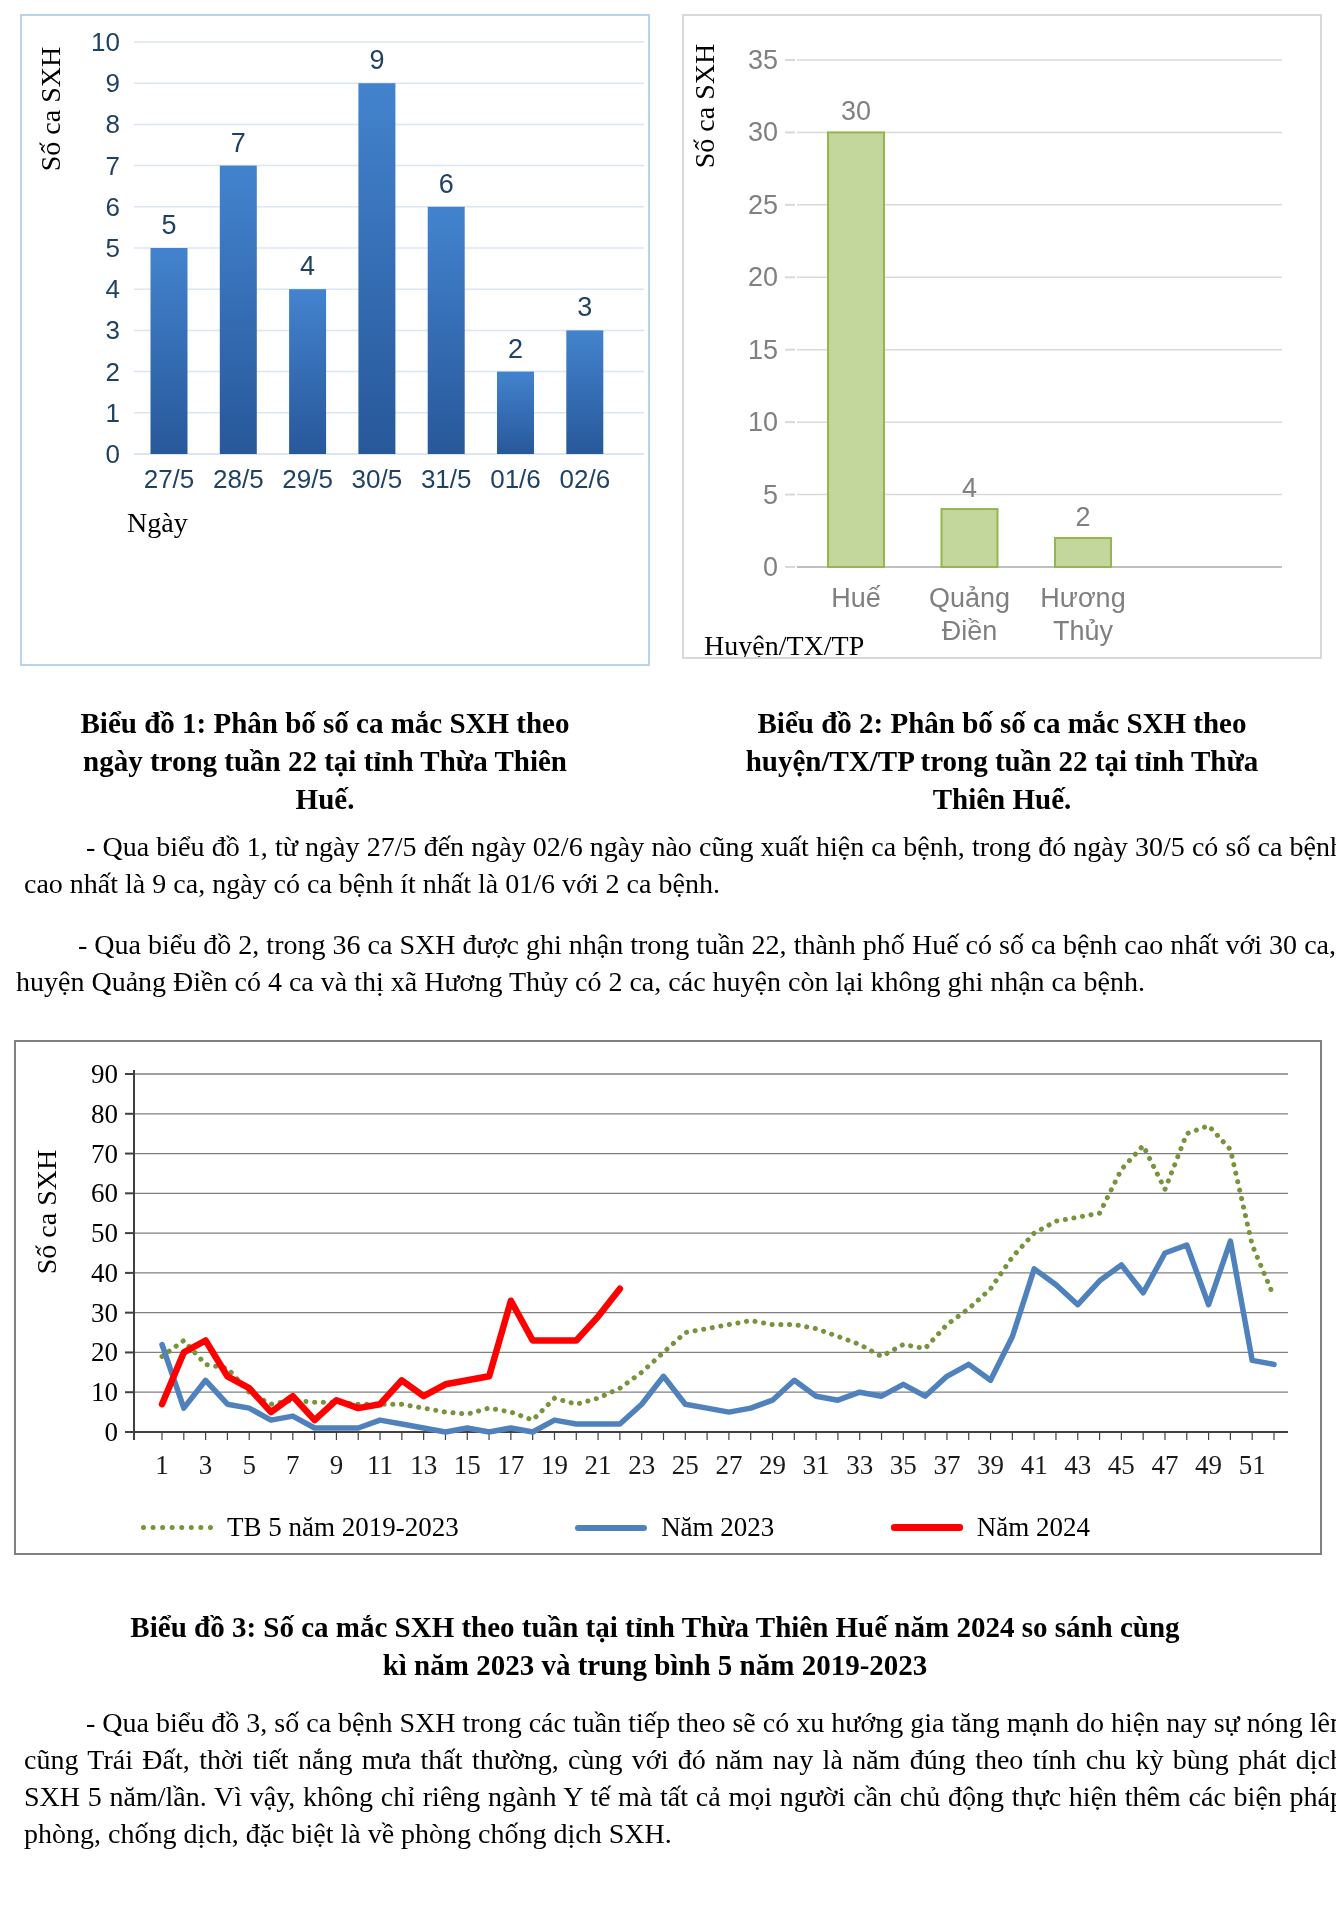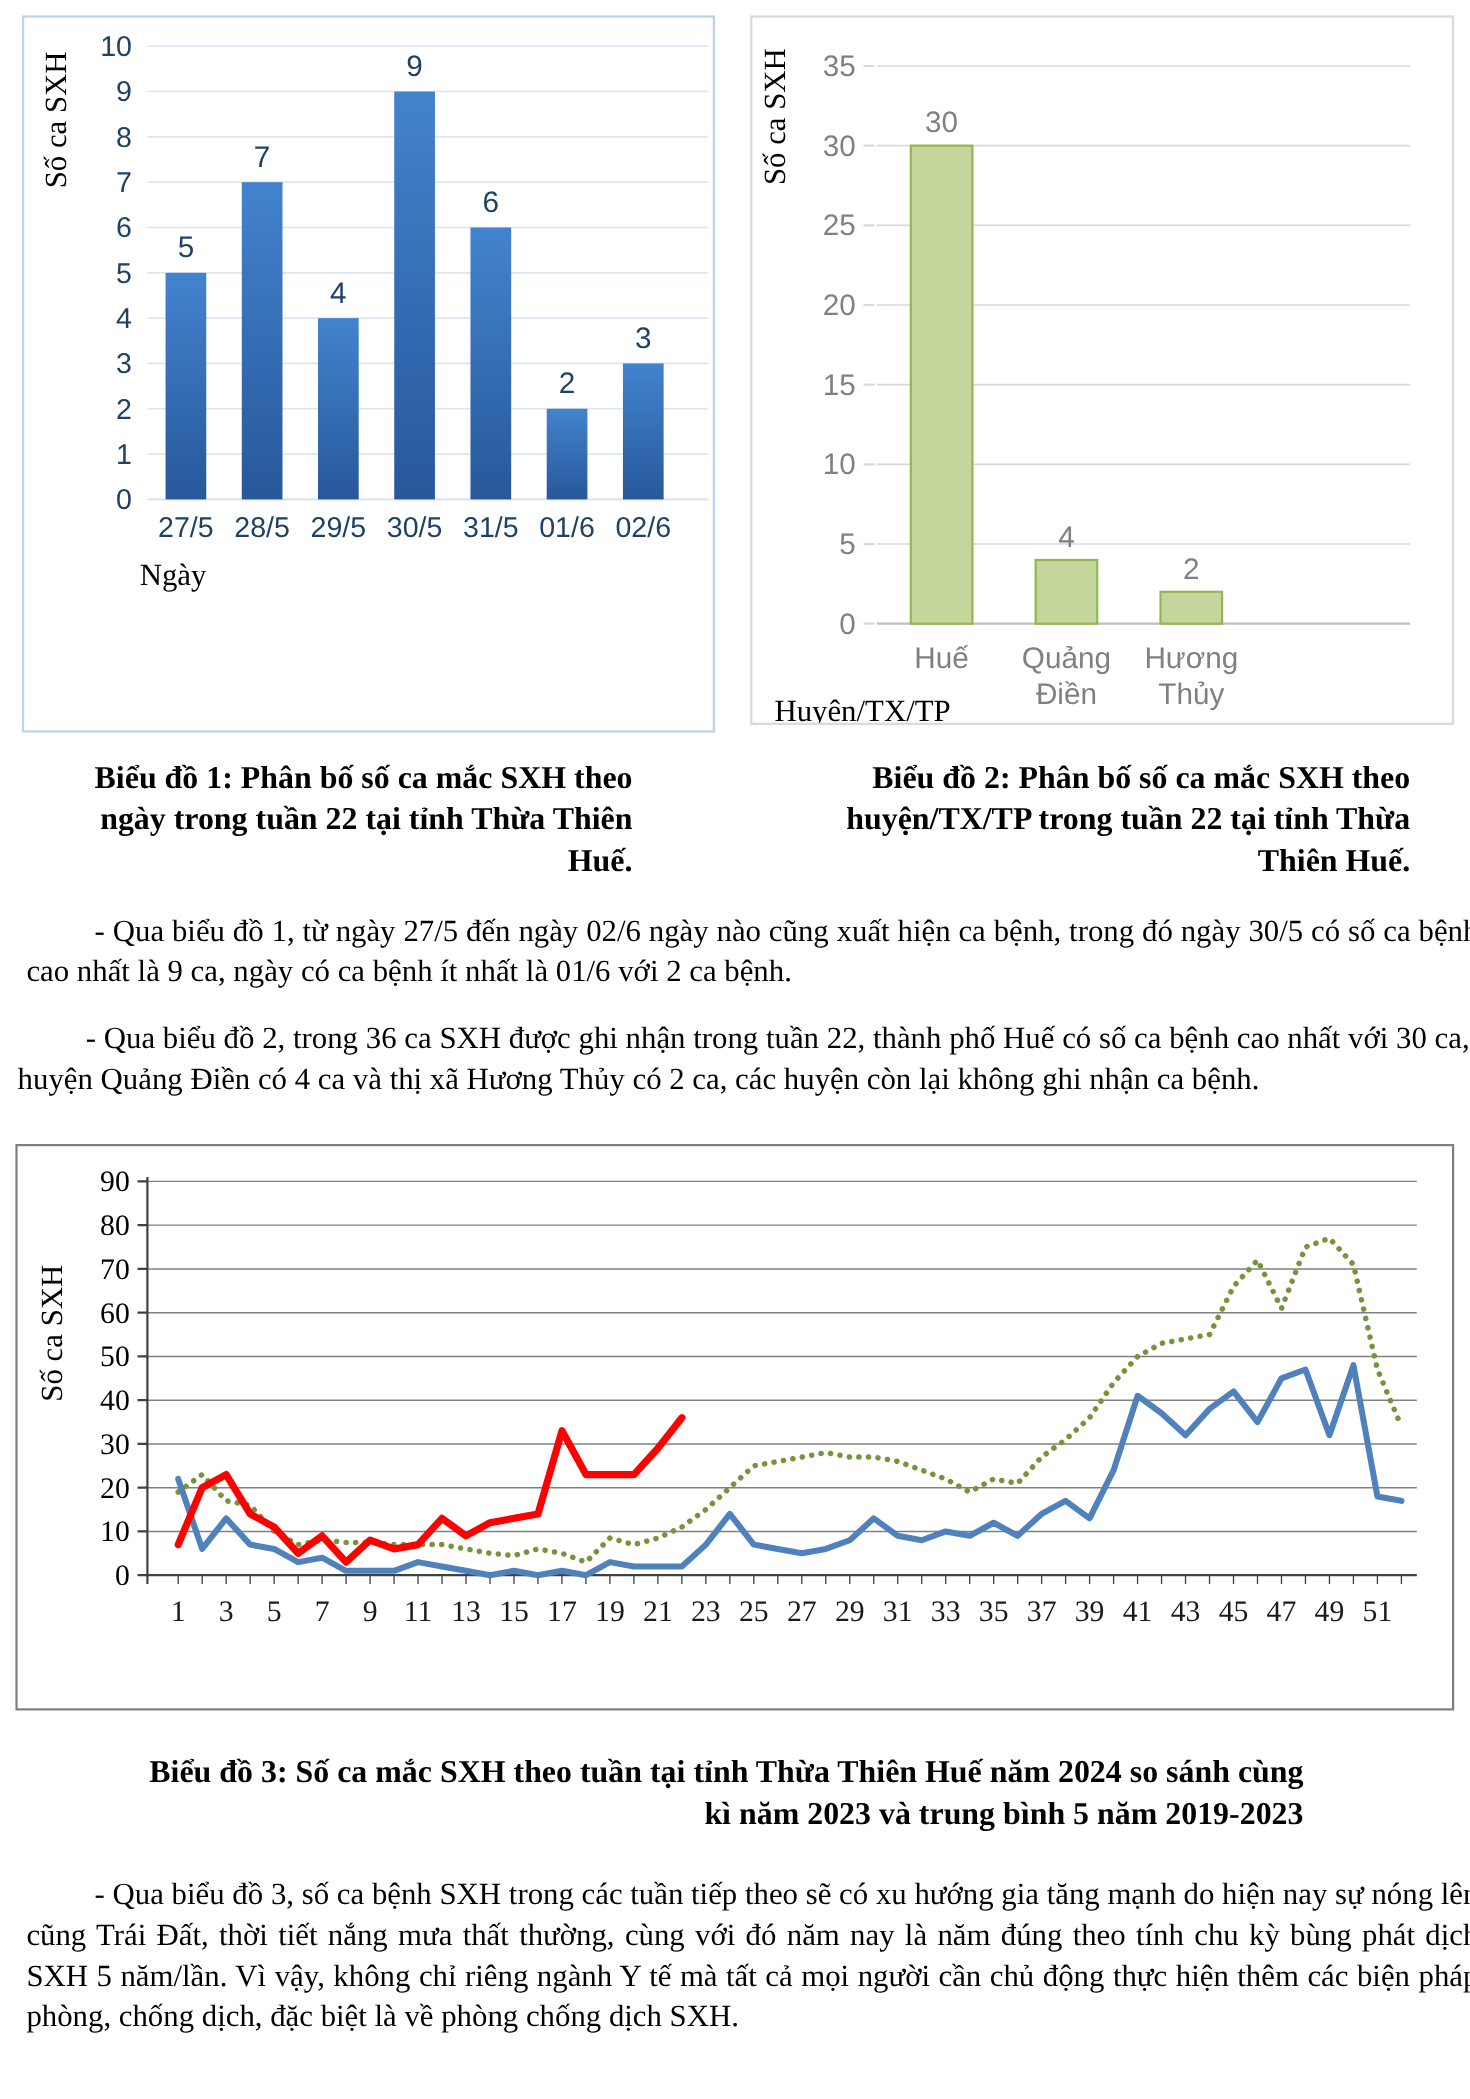--- a/index.html
+++ b/index.html
@@ -2,21 +2,21 @@
 <html><head>
 <meta charset="utf-8">
 <style>
   html,body{margin:0;padding:0;background:#fff;}
   body{width:1336px;height:1908px;position:relative;font-family:"Liberation Serif",serif;color:#000;overflow:hidden;}
   .box{position:absolute;background:#fff;box-sizing:border-box;}
   #chart1-box{left:20px;top:14px;width:630px;height:652px;border:2px solid #b9d3ea;}
   #chart2-box{left:682px;top:14px;width:640px;height:645px;border:2px solid #d9d9d9;}
   #chart3-box{left:14px;top:1040px;width:1308px;height:515px;border:2px solid #7f7f7f;}
   svg{display:block;}
-  .caption{position:absolute;font-weight:bold;font-size:29px;line-height:38px;text-align:right;}
+  .caption{position:absolute;font-weight:bold;font-size:29px;line-height:38px;text-align:center;margin-top:16px;}
   #caption1{left:75px;top:688px;width:500px;}
   #caption2{left:722px;top:688px;width:560px;}
   #caption3{left:125px;top:1592px;width:1060px;}
   .para{position:absolute;font-size:28px;line-height:37px;text-align:justify;text-indent:62px;margin:16px;}
   #para1{left:8px;top:812px;width:1320px;}
   #para2{left:0;top:910px;width:1320px;}
   #para3{left:8px;top:1688px;width:1320px;}
   #chart3-legend{position:absolute;left:0;bottom:10px;width:100%;display:flex;align-items:center;box-sizing:border-box;padding:0 230px 0 125px;justify-content:space-between;}
   .legend-item{display:flex;align-items:center;gap:14px;}
   .legend-label{font-size:27px;font-family:"Liberation Serif",serif;}
@@ -241,17 +241,31 @@
       <text x="1061.764705882353" y="432" text-anchor="middle" fill="#1a1a1a" font-family="&quot;Liberation Serif&quot;, serif" font-size="27">43</text>
       <text x="1105.372549019608" y="432" text-anchor="middle" fill="#1a1a1a" font-family="&quot;Liberation Serif&quot;, serif" font-size="27">45</text>
       <text x="1148.9803921568628" y="432" text-anchor="middle" fill="#1a1a1a" font-family="&quot;Liberation Serif&quot;, serif" font-size="27">47</text>
       <text x="1192.5882352941176" y="432" text-anchor="middle" fill="#1a1a1a" font-family="&quot;Liberation Serif&quot;, serif" font-size="27">49</text>
       <text x="1236.1960784313726" y="432" text-anchor="middle" fill="#1a1a1a" font-family="&quot;Liberation Serif&quot;, serif" font-size="27">51</text>
       <polyline points="146.0,314.4 167.8,298.5 189.6,322.4 211.4,326.4 233.2,350.2 255.0,362.2 276.8,358.2 298.6,360.2 320.4,360.2 342.2,362.2 364.0,362.2 385.8,362.2 407.6,366.1 429.5,370.1 451.3,372.1 473.1,366.1 494.9,370.1 516.7,378.1 538.5,356.2 560.3,362.2 582.1,356.2 603.9,346.2 625.7,330.3 647.5,310.4 669.3,290.6 691.1,286.6 712.9,282.6 734.7,278.6 756.5,282.6 778.3,282.6 800.1,286.6 821.9,294.5 843.7,302.5 865.5,314.4 887.3,302.5 909.1,306.5 930.9,282.6 952.7,266.7 974.5,246.8 996.4,215.0 1018.2,191.1 1040.0,179.2 1061.8,175.2 1083.6,171.2 1105.4,127.5 1127.2,103.6 1149.0,147.4 1170.8,91.7 1192.6,83.7 1214.4,107.6 1236.2,203.0 1258.0,254.8" fill="none" stroke="#77933c" stroke-width="5" stroke-linejoin="round" stroke-linecap="round" stroke-dasharray="0.1 8.6"></polyline>
       <polyline points="146.0,302.5 167.8,366.1 189.6,338.3 211.4,362.2 233.2,366.1 255.0,378.1 276.8,374.1 298.6,386.0 320.4,386.0 342.2,386.0 364.0,378.1 385.8,382.0 407.6,386.0 429.5,390.0 451.3,386.0 473.1,390.0 494.9,386.0 516.7,390.0 538.5,378.1 560.3,382.0 582.1,382.0 603.9,382.0 625.7,362.2 647.5,334.3 669.3,362.2 691.1,366.1 712.9,370.1 734.7,366.1 756.5,358.2 778.3,338.3 800.1,354.2 821.9,358.2 843.7,350.2 865.5,354.2 887.3,342.3 909.1,354.2 930.9,334.3 952.7,322.4 974.5,338.3 996.4,294.5 1018.2,226.9 1040.0,242.8 1061.8,262.7 1083.6,238.8 1105.4,222.9 1127.2,250.8 1149.0,211.0 1170.8,203.0 1192.6,262.7 1214.4,199.1 1236.2,318.4 1258.0,322.4" fill="none" stroke="#4f81bd" stroke-width="5.5" stroke-linejoin="round" stroke-linecap="round"></polyline>
       <polyline points="146.0,362.2 167.8,310.4 189.6,298.5 211.4,334.3 233.2,346.2 255.0,370.1 276.8,354.2 298.6,378.1 320.4,358.2 342.2,366.1 364.0,362.2 385.8,338.3 407.6,354.2 429.5,342.3 451.3,338.3 473.1,334.3 494.9,258.7 516.7,298.5 538.5,298.5 560.3,298.5 582.1,274.6 603.9,246.8" fill="none" stroke="#ff0000" stroke-width="6.5" stroke-linejoin="round" stroke-linecap="round"></polyline>
       <text x="40" y="170" text-anchor="middle" fill="#000" font-family="&quot;Liberation Serif&quot;, serif" font-size="28" transform="rotate(-90 40 170)">Số ca SXH</text>
     </svg>
+  <div id="chart3-legend">
+    <div class="legend-item">
+      <div class="sample sample-avg"></div>
+      <span class="legend-label">TB 5 năm 2019-2023</span>
+    </div>
+    <div class="legend-item">
+      <div class="sample sample-2023"></div>
+      <span class="legend-label">Năm 2023</span>
+    </div>
+    <div class="legend-item">
+      <div class="sample sample-2024"></div>
+      <span class="legend-label">Năm 2024</span>
+    </div>
+  </div>
 </div>
 
 <div class="caption" id="caption3">Biểu đồ 3: Số ca mắc SXH theo tuần tại tỉnh Thừa Thiên Huế năm 2024 so sánh cùng kì năm 2023 và trung bình 5 năm 2019-2023</div>
 
 <p class="para" id="para3">- Qua biểu đồ 3, số ca bệnh SXH trong các tuần tiếp theo sẽ có xu hướng gia tăng mạnh do hiện nay sự nóng lên cũng Trái Đất, thời tiết nắng mưa thất thường, cùng với đó năm nay là năm đúng theo tính chu kỳ bùng phát dịch SXH 5 năm/lần. Vì vậy, không chỉ riêng ngành Y tế mà tất cả mọi người cần chủ động thực hiện thêm các biện pháp phòng, chống dịch, đặc biệt là về phòng chống dịch SXH.</p>
 
 </body></html>

